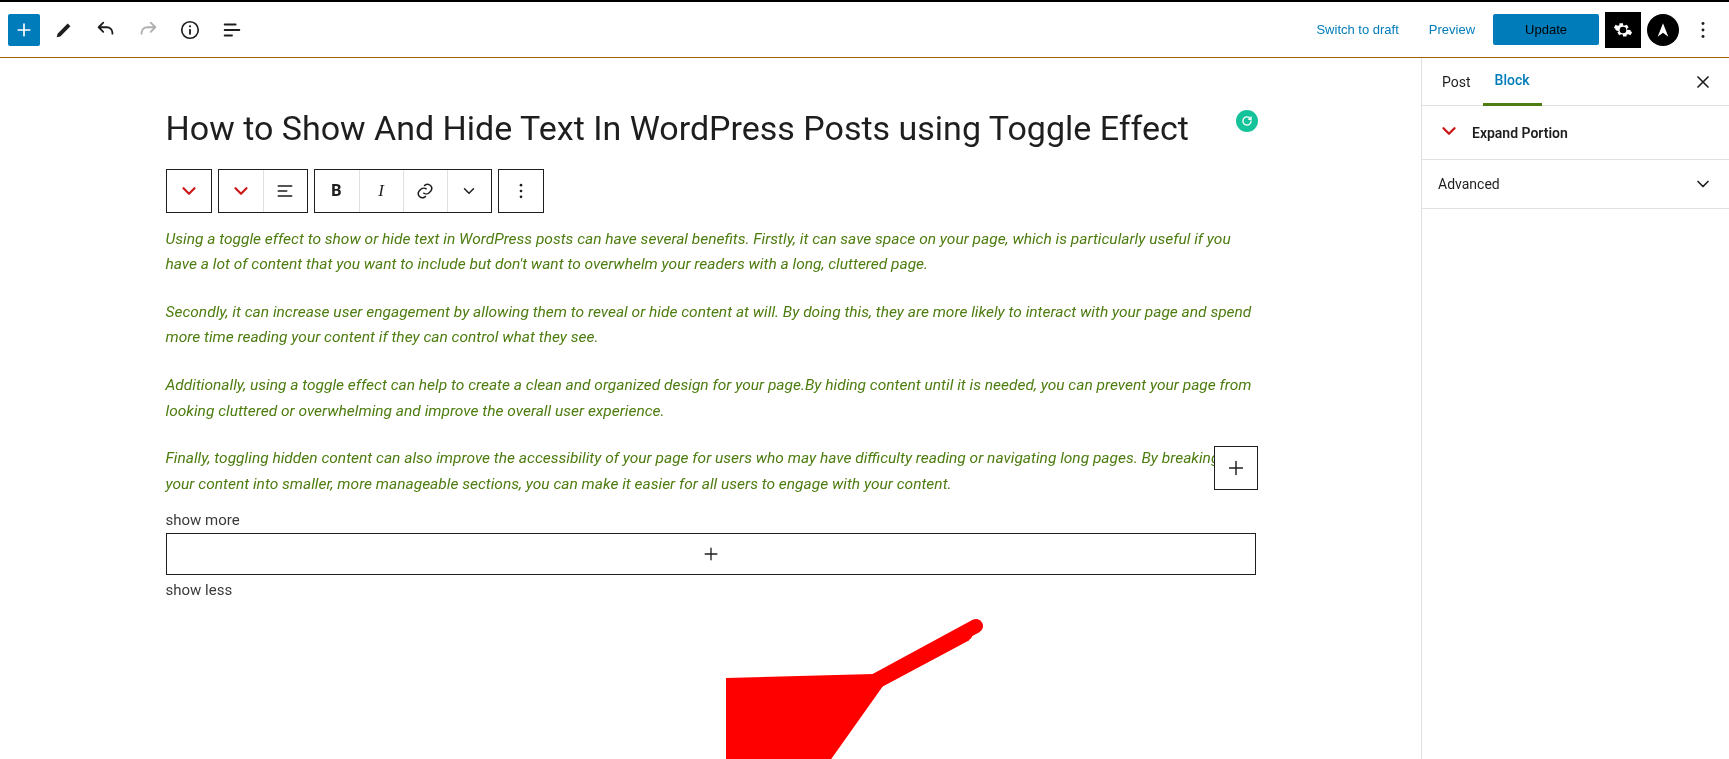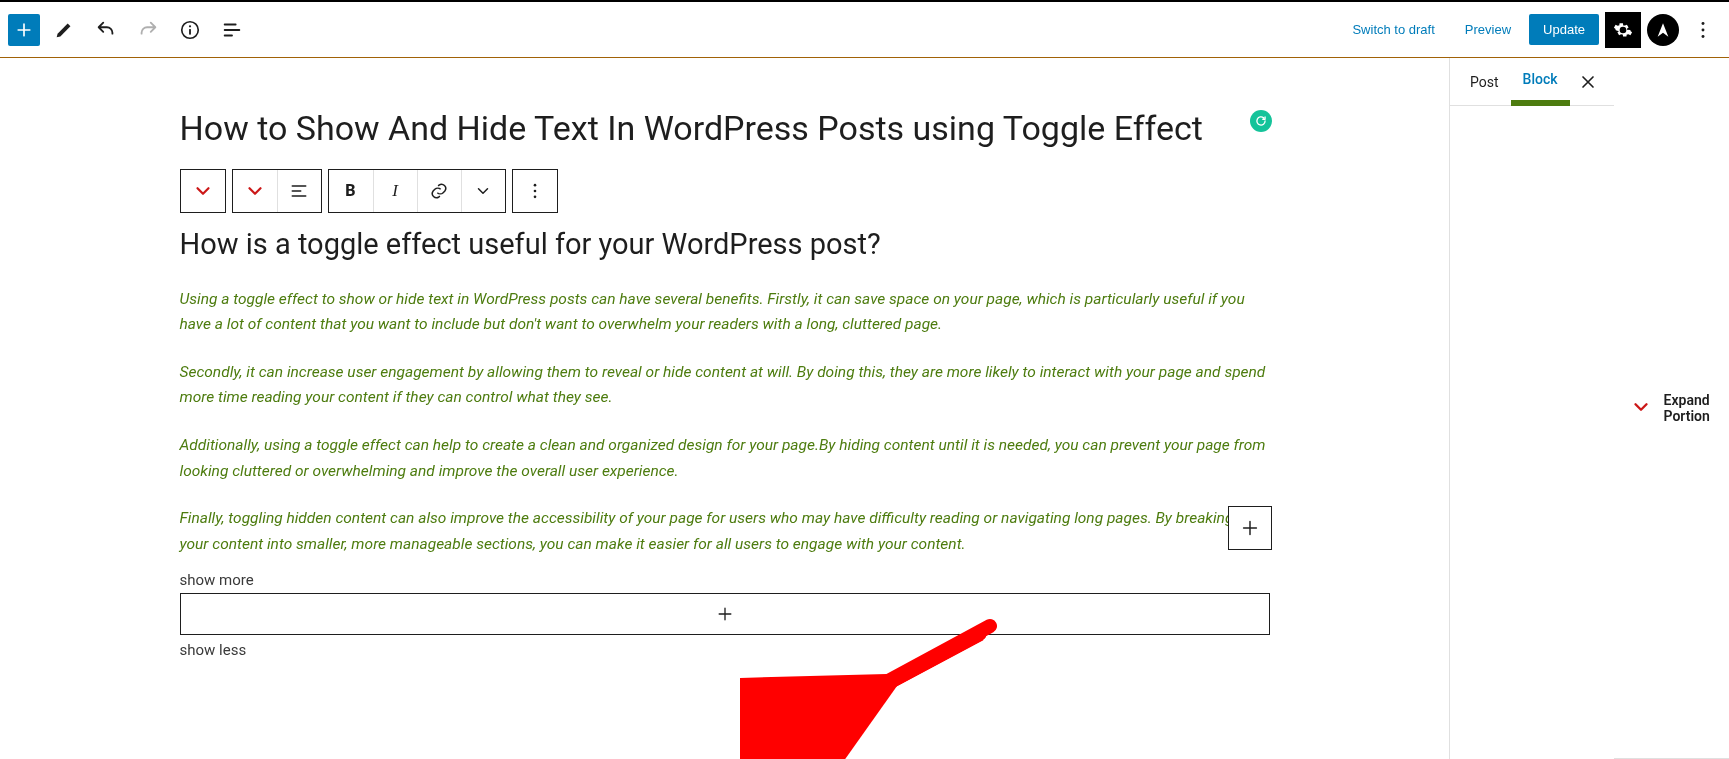--- a/index.html
+++ b/index.html
@@ -35,21 +35,21 @@
   .add-btn {
     width: 32px; height: 32px; background: #007cba; color: #fff;
     display: inline-flex; align-items: center; justify-content: center;
     border-radius: 2px; cursor: pointer;
   }
   .link-btn {
     color: #007cba; background: transparent; border: none; padding: 8px 12px;
     font-size: 13px; cursor: pointer;
   }
   .primary-btn {
-    background: #007cba; color: #ffffff; border: none; padding: 8px 14px;
+    background: #007cba; color: #000000; border: none; padding: 8px 32px;
     font-size: 13px; cursor: pointer; border-radius: 2px;
   }
   .square-black {
     width: 36px; height: 36px; background: #000; color: #fff;
     display: inline-flex; align-items: center; justify-content: center; cursor: pointer;
   }
   .circle-black {
     width: 32px; height: 32px; background: #000; color: #fff; border-radius: 50%;
     display: inline-flex; align-items: center; justify-content: center; cursor: pointer;
     font-weight: bold; font-style: italic; font-size:14px;
@@ -101,31 +101,31 @@
   .appender {
     margin-top: 4px;
     border:1px solid #1e1e1e; height:42px; display:flex;align-items:center;justify-content:center;cursor:pointer;background:#fff;
   }
   
   .red-arrow {
     position:absolute; pointer-events:none;
   }
   
   .sidebar {
-    width: 280px; border-left: 1px solid #e0e0e0; display:flex;flex-direction:row;
+    width: 308px; border-left: 1px solid #e0e0e0; display:flex;flex-direction:column;
   }
   .side-tabs {
     display:flex; align-items:center; border-bottom:1px solid #e0e0e0; height:48px; padding: 0 8px;
   }
   .side-tab {
     padding: 0 12px; height:48px; display:inline-flex;align-items:center;
     font-size:14px; color:#1e1e1e; cursor:pointer;
   }
   .side-tab.active {
-    border-bottom: 6px solid #4d7c0f; color:#007cba; font-weight:500;
+    border-bottom: 3px solid #4d7c0f; color:#007cba; font-weight:500;
   }
   .side-close { margin-left:auto; width:36px;height:36px;display:inline-flex;align-items:center;justify-content:center;cursor:pointer;}
   .side-section {
     border-bottom:1px solid #e0e0e0; padding: 14px 16px; display:flex;align-items:center;gap:12px;
     font-size:14px; cursor:pointer;text-align:center;
   }
   .side-section.adv { justify-content:space-between; }
   .expand-caret { color:#cc1818; }
 </style>
 </head>
@@ -245,21 +245,20 @@
             <div class="bt-cell bt-more">
               <svg width="20" height="20" viewBox="0 0 24 24">
                   <circle cx="12" cy="5" r="1.6" fill="#1e1e1e"></circle>
                   <circle cx="12" cy="12" r="1.6" fill="#1e1e1e"></circle>
                   <circle cx="12" cy="19" r="1.6" fill="#1e1e1e"></circle>
                 </svg>
             </div>
           </div>
         </div>
 
-        <h2 class="subhead">How is a toggle effect useful for your WordPress post?</h2>
 
         <p class="body">Using a toggle effect to show or hide text in WordPress posts can have several benefits. Firstly, it can save space on your page, which is particularly useful if you have a lot of content that you want to include but don't want to overwhelm your readers with a long, cluttered page.</p>
         <p class="body">Secondly, it can increase user engagement by allowing them to reveal or hide content at will. By doing this, they are more likely to interact with your page and spend more time reading your content if they can control what they see.</p>
         <p class="body"><span>Additionally, using a toggle effect can help to create a clean and organized design for your page.By hiding content until it is needed, you can prevent your page from looking cluttered or overwhelming and improve the overall user experience.</span></p>
 
         <div style="position:relative">
           <p class="body" style="margin-bottom:12px">Finally, toggling hidden content can also improve the accessibility of your page for users who may have difficulty reading or navigating long pages. By breaking up your content into smaller, more manageable sections, you can make it easier for all users to engage with your content.</p>
           <div class="inline-plus-box" style="top:0">
             <svg width="22" height="22" viewBox="0 0 24 24">
                 <path d="M12 5v14M5 12h14" stroke="#1e1e1e" stroke-width="1.6" stroke-linecap="round"></path>

